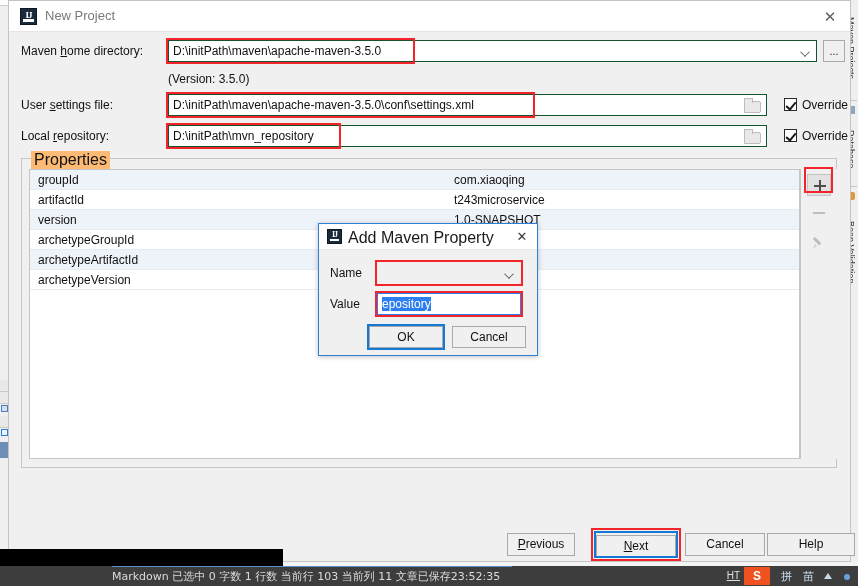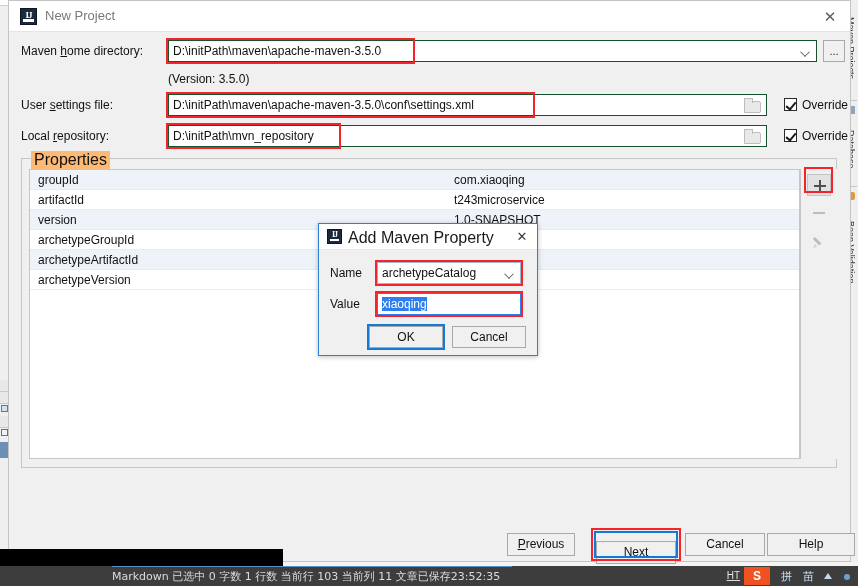--- a/index.html
+++ b/index.html
@@ -357,21 +357,21 @@
       </div>
       <div class="redbox" style="left:795px; top:135px; width:29px; height:26px"></div>
 
     </div>
 
     <div class="np-footer">
       <div class="fbtn" style="left:498px; top:5px; width:68px">
         <span></span><u>P</u><span>revious</span>
       </div>
 
-      <div class="fbtn" style="left:587px; top:13px; width:80px">
+      <div class="fbtn" style="left:587px; top:7px; width:80px">
         <span></span><u>N</u><span>ext</span>
       </div>
       <div class="focus-ring" style="left:585px; top:3px; width:84px; height:27px"></div>
       <div class="redbox" style="left:582px; top:0px; width:90px; height:33px"></div>
 
       <div class="fbtn" style="left:676px; top:5px; width:80px">Cancel</div>
 
       <div class="fbtn" style="left:758px; top:5px; width:88px">Help</div>
     </div>
   </div>
@@ -380,27 +380,26 @@
     <div class="amp-title">
       <div class="amp-ij">
         <div class="ij-txt">IJ</div>
         <div class="ij-bar"></div>
       </div>
       <div class="amp-title-text">Add Maven Property</div>
       <div class="amp-close">✕</div>
     </div>
 
     <div class="amp-lbl" style="left:11px; top:42px">Name</div>
-    <div class="amp-field" style="left:58px; top:38px; width:144px;">archetypeCatalog</div>
     <div class="combo-arrow" style="left:183px; top:39px"></div>
     <div class="redbox" style="left:56px; top:36px; width:148px; height:26px"></div>
 
     <div class="amp-lbl" style="left:11px; top:73px">Value</div>
     <div class="amp-field" style="left:58px; top:69px; width:144px; border-color:#2d7ff0">
-      <span class="sel-text">xiaoqing</span>
+      <span class="sel-text">epository</span>
     </div>
     <div class="redbox" style="left:56px; top:67px; width:148px; height:26px"></div>
 
     <div class="amp-btn" style="left:50px; top:102px; width:74px">OK</div>
     <div class="focus-ring" style="left:48px; top:100px; width:78px; height:26px"></div>
     <div class="amp-btn" style="left:133px; top:102px; width:74px">Cancel</div>
   </div>
 
   <div class="taskbar-black"></div>
   <div class="taskbar">

